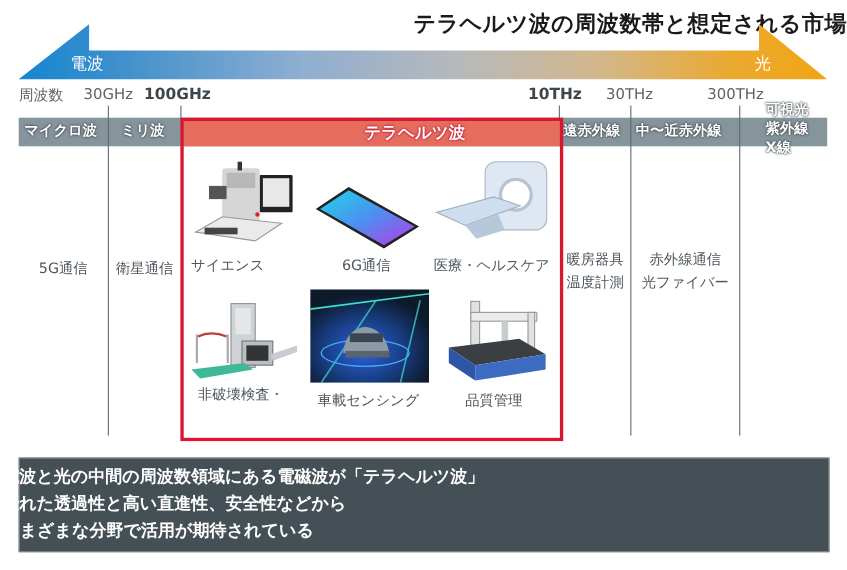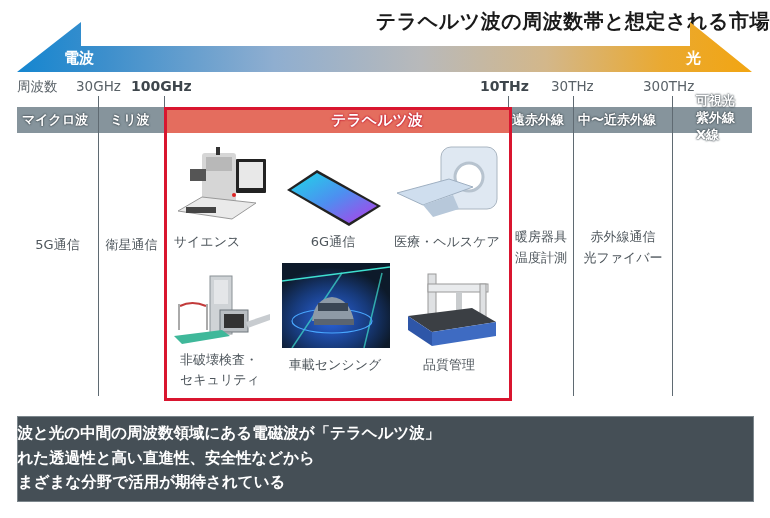--- a/index.html
+++ b/index.html
@@ -1,21 +1,21 @@
 <!DOCTYPE html>
 <html><head>
   <meta charset="utf-8">
   <style>
     html, body { margin: 0; padding: 0; background: #ffffff; }
     body { width: 770px; height: 518px; position: relative; overflow: hidden;
       font-family: "DejaVu Sans", "Liberation Sans", sans-serif; color: #4a5258; }
     .abs { position: absolute; }
     .title { left: 0; width: 770px; top: 8px; text-align: right; font-size: 20px; font-weight: bold; color: #1a1a1a; letter-spacing: 0.5px; }
     .arrow { left: 0; top: 20px; width: 770px; height: 54px; }
-    .arrow-label { font-size: 15px; font-weight: bold; color: #fff; top: 49px; }
+    .arrow-label { font-size: 15px; font-weight: normal; color: #fff; top: 49px; }
     .freq { top: 78px; font-size: 13.5px; color: #5a6268; white-space: nowrap; }
     .freq.bold { font-weight: bold; font-size: 14px; color: #3e464c; }
     .vline { width: 1px; background: #5f6a72; }
     .band { top: 107px; height: 26px; background: #86949c; }
     .band-label { top: 107px; height: 26px; line-height: 26px; font-size: 13px; font-weight: bold; color: #fff;
       text-shadow: 0 0 2px #3c464c, 0 0 2px #3c464c; white-space: nowrap; }
     .tera-head { left: 165px; top: 108px; width: 344px; height: 25px; background: #e46d5e; }
     .tera-label { left: 165px; top: 108px; width: 344px; height: 25px; line-height: 25px; text-align: center;
       font-size: 15px; font-weight: bold; color: #fff; text-shadow: 0 0 2px #c0102a, 0 0 2px #c0102a; padding-left: 40px; }
     .tera-box { left: 164px; top: 107px; width: 342px; height: 288px; border: 3px solid #d9152f; }
@@ -158,21 +158,20 @@
   <rect x="28" y="14" width="60" height="8" fill="#e9ebed" stroke="#999"></rect>
   <rect x="80" y="14" width="6" height="34" fill="#dfe1e3" stroke="#999"></rect>
   <rect x="56" y="22" width="6" height="18" fill="#c9ccce"></rect>
   <path d="M8,46 L72,38 L96,52 L32,62 Z" fill="#3b3f44"></path>
   <path d="M8,46 L32,62 L32,76 L8,60 Z" fill="#2e56a8"></path>
   <path d="M32,62 L96,52 L96,66 L32,76 Z" fill="#3e6bc2"></path>
 </svg>
 
 <div class="abs item-label" style="left:170px; width:110px; top:350px; text-align:left; padding-left:10px;">
   <div>非破壊検査・</div>
-  <div>セキュリティ</div>
 </div>
 <div class="abs item-label" style="left:280px; width:110px; top:355px;">車載センシング</div>
 <div class="abs item-label" style="left:394px; width:110px; top:355px;">品質管理</div>
 
 <div class="abs bottom-box"></div>
 <div class="abs bottom-text">
   <div>電波と光の中間の周波数領域にある電磁波が「テラヘルツ波」</div>
   <div>優れた透過性と高い直進性、安全性などから</div>
   <div>さまざまな分野で活用が期待されている</div>
 </div>

